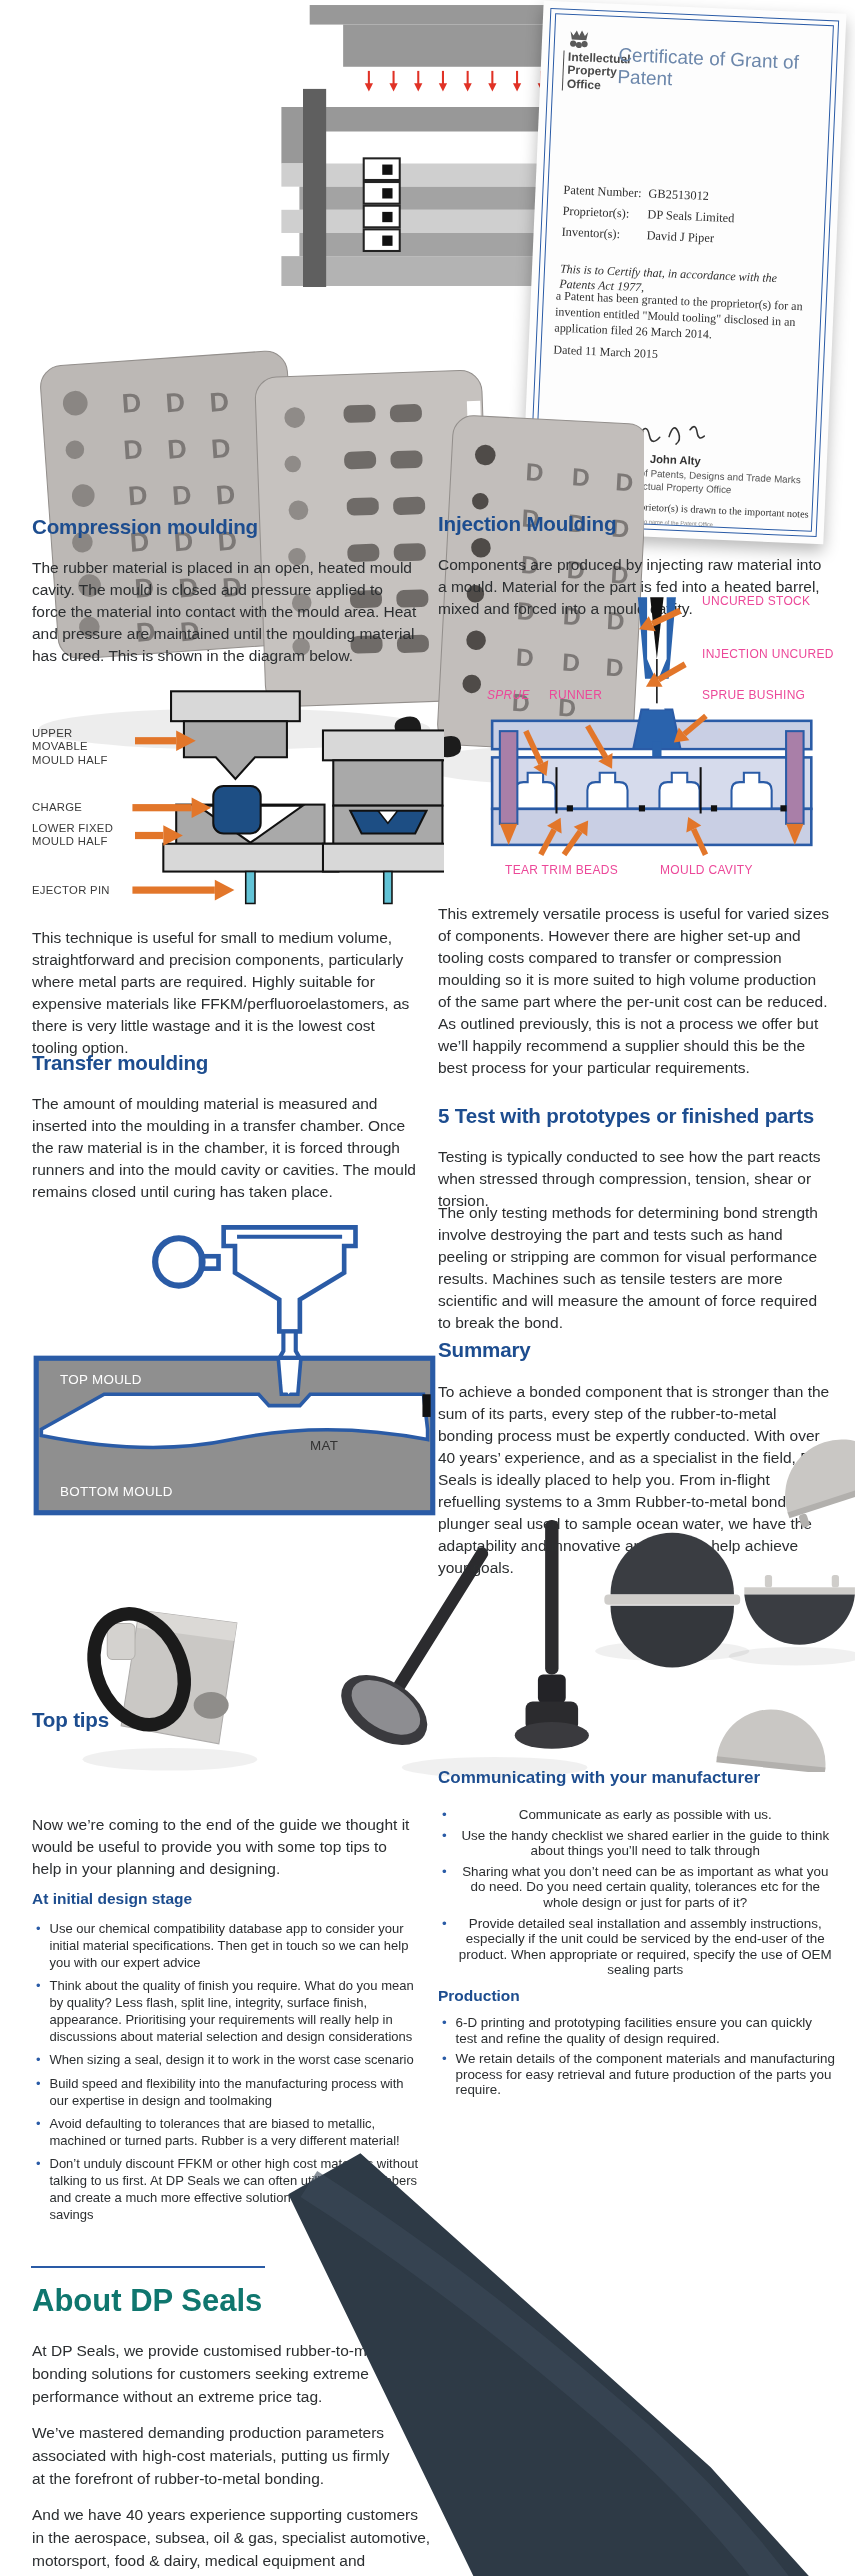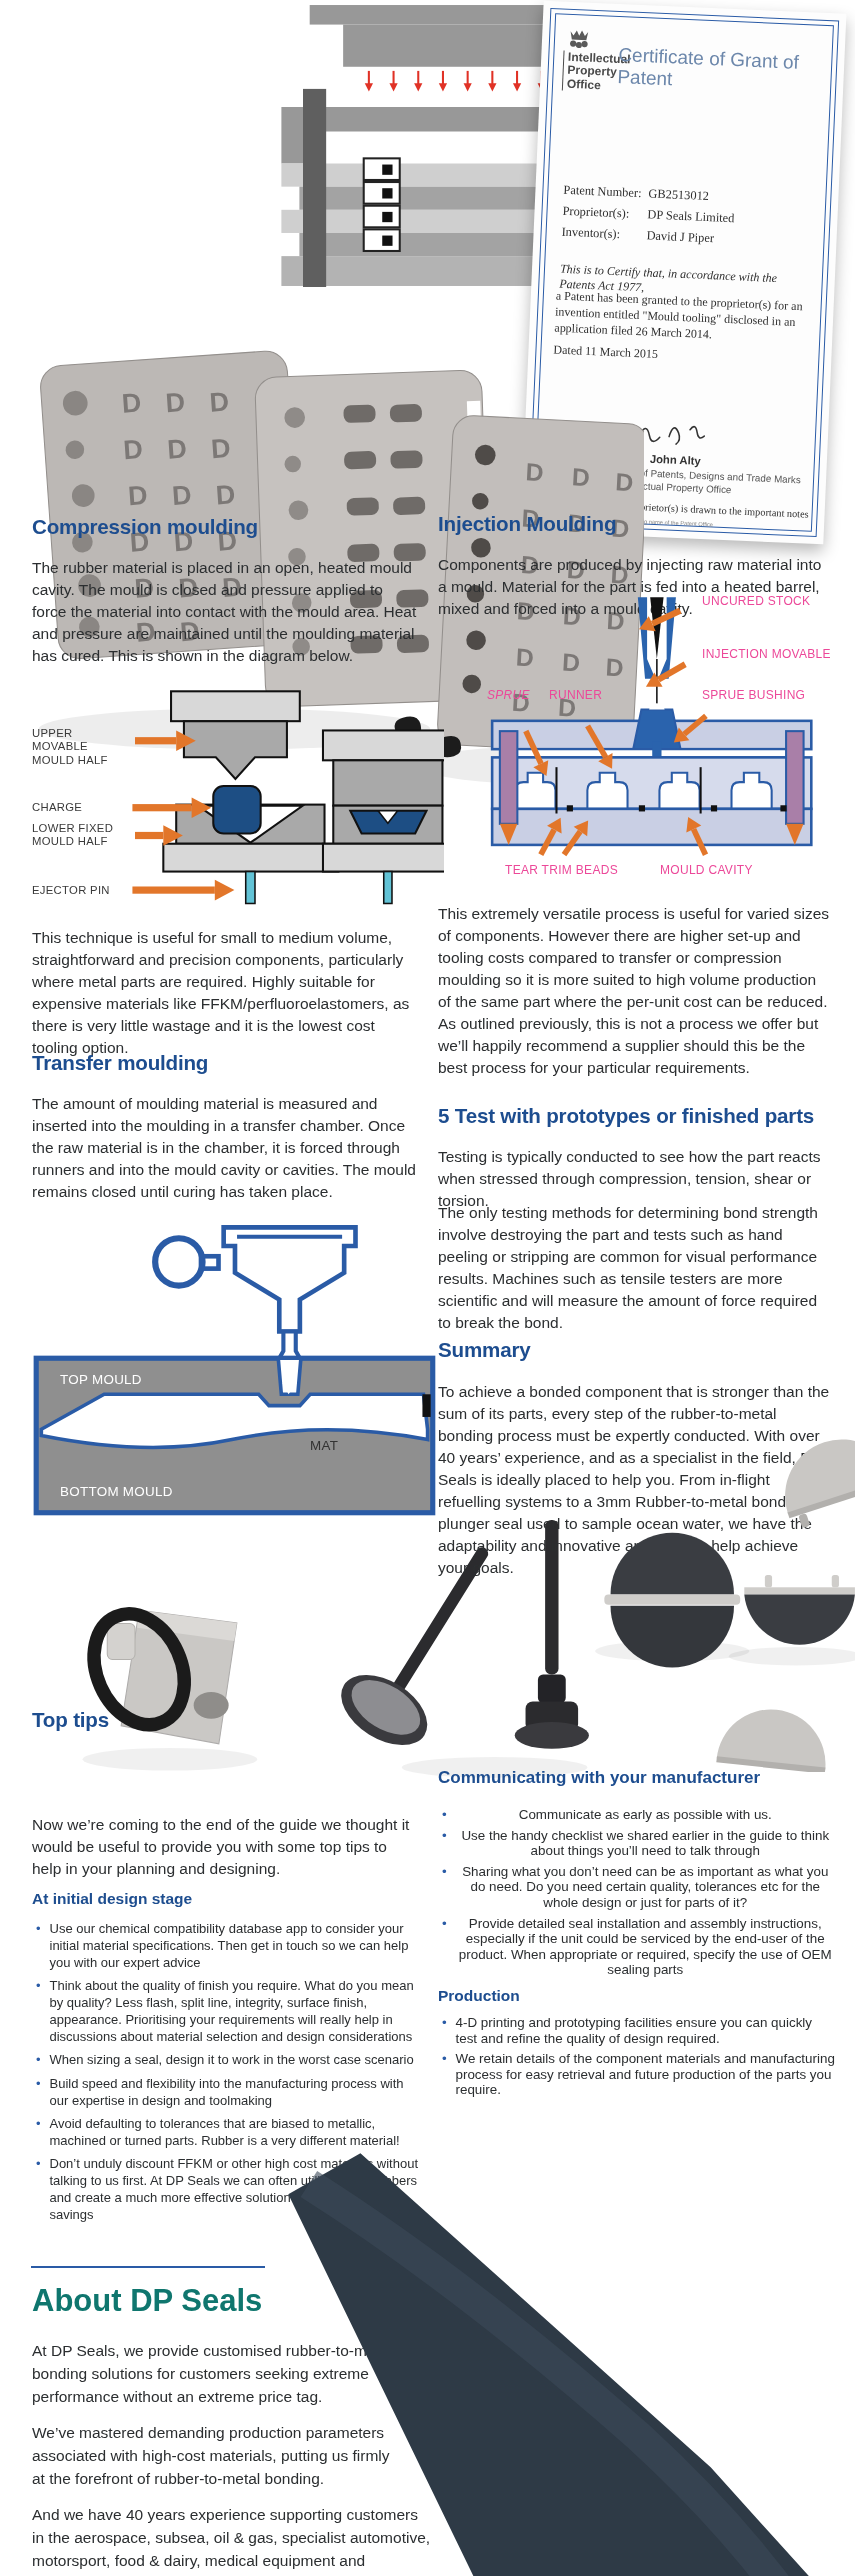--- a/index.html
+++ b/index.html
@@ -415,21 +415,21 @@
             <rect x="245" y="514" width="55" height="11"></rect>
             <polygon points="300,504 300,536 326,520"></polygon>
           </g>
         <g transform="rotate(-115 520 520)">
             <rect x="520" y="514" width="55" height="11"></rect>
             <polygon points="575,504 575,536 601,520"></polygon>
           </g>
       </g>
     </svg>
     <div class="dlabel inj" style="left:264px;top:8.2px;">UNCURED STOCK</div>
-    <div class="dlabel inj" style="left:264px;top:61px;">INJECTION MOVABLE</div>
+    <div class="dlabel inj" style="left:264px;top:61px;">INJECTION UNCURED</div>
     <div class="dlabel inj" style="left:49px;top:102px;font-style:italic;">SPRUE</div>
     <div class="dlabel inj" style="left:111px;top:102px;">RUNNER</div>
     <div class="dlabel inj" style="left:264px;top:102px;">SPRUE BUSHING</div>
     <div class="dlabel inj" style="left:67px;top:277px;">TEAR TRIM BEADS</div>
     <div class="dlabel inj" style="left:222px;top:277px;">MOULD CAVITY</div>
   </div>
 
   <div class="abs body" style="left:438px;top:903px;width:392px;">This extremely versatile process is useful for varied sizes of components. However there are higher set-up and tooling costs compared to transfer or compression moulding so it is more suited to high volume production of the same part where the per-unit cost can be reduced. As outlined previously, this is not a process we offer but we’ll happily recommend a supplier should this be the best process for your particular requirements.</div>
   <div class="abs h2" style="left:438px;top:1104px;width:407px;">5 Test with prototypes or finished parts</div>
   <div class="abs body" style="left:438px;top:1146px;width:392px;">Testing is typically conducted to see how the part reacts when stressed through compression, tension, shear or torsion.</div>
@@ -465,21 +465,21 @@
 
   <div class="abs h2s" style="left:438px;top:1768px;">Communicating with your manufacturer</div>
   <ul class="abs comm" style="left:438px;top:1807px;width:397px;text-align:center;">
     <li>Communicate as early as possible with us.</li>
     <li>Use the handy checklist we shared earlier in the guide to think about things you’ll need to talk through</li>
     <li>Sharing what you don’t need can be as important as what you do need. Do you need certain quality, tolerances etc for the whole design or just for parts of it?</li>
     <li>Provide detailed seal installation and assembly instructions, especially if the unit could be serviced by the end-user of the product. When appropriate or required, specify the use of OEM sealing parts</li>
   </ul>
   <div class="abs h3" style="left:438px;top:1987px;">Production</div>
   <ul class="abs comm" style="left:438px;top:2015px;width:397px;">
-    <li>4-D printing and prototyping facilities ensure you can quickly test and refine the quality of design required.</li>
+    <li>6-D printing and prototyping facilities ensure you can quickly test and refine the quality of design required.</li>
     <li>We retain details of the component materials and manufacturing process for easy retrieval and future production of the parts you require.</li>
   </ul>
 
   <div class="abs divider" style="left:31px;top:2266px;width:234px;"></div>
   <div class="abs h2big" style="left:32px;top:2283px;">About DP Seals</div>
   <div class="abs body45" style="left:32px;top:2339px;width:361px;">At DP Seals, we provide customised rubber-to-metal bonding solutions for customers seeking extreme performance without an extreme price tag.</div>
   <div class="abs body45" style="left:32px;top:2421px;width:361px;">We’ve mastered demanding production parameters associated with high-cost materials, putting us firmly at the forefront of rubber-to-metal bonding.</div>
   <div class="abs body45" style="left:32px;top:2503px;width:402px;">And we have 40 years experience supporting customers in the aerospace, subsea, oil &amp; gas, specialist automotive, motorsport, food &amp; dairy, medical equipment and instrumentation &amp; electronic</div>
 
   <svg class="abs" style="left:247px;top:2148px" width="608" height="819" viewBox="0 0 1180 1590">

